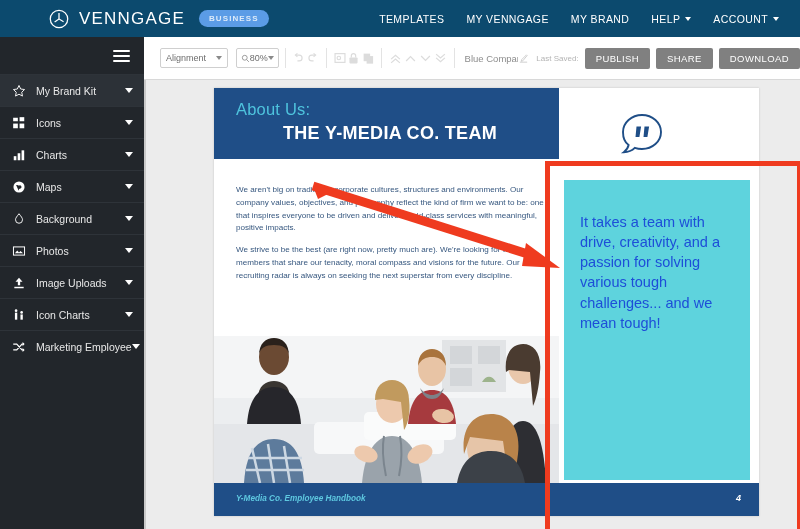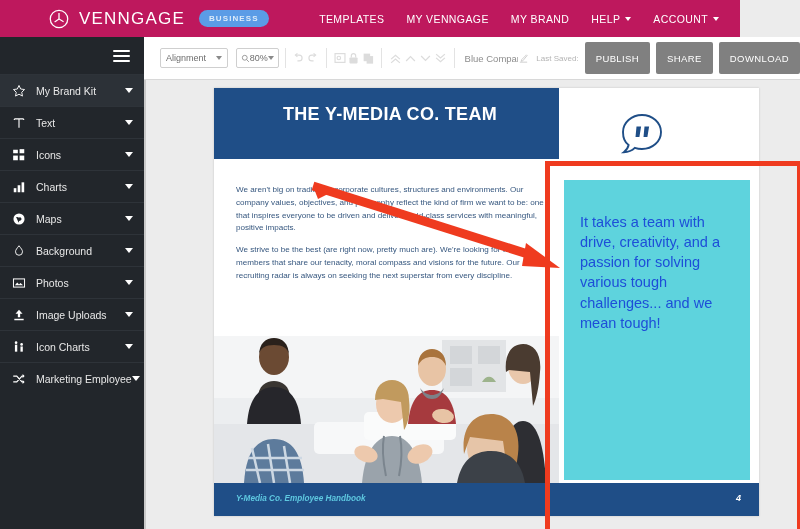--- a/index.html
+++ b/index.html
@@ -6,22 +6,22 @@
   html, body {
     width: 800px; height: 529px;
     overflow: hidden;
     font-family: "Liberation Sans", sans-serif;
     background: #ececec;
   }
 
   
   .topbar {
     position: absolute; top: 0; left: 0;
-    width: 740px; height: 37px;
-    background: #be185d;
+    width: 800px; height: 37px;
+    background: #0c4a6e;
     display: flex; align-items: center;
   }
   .brand { display: flex; align-items: center; margin-left: 48px; }
   .venn-logo { width: 22px; height: 22px; }
   .brand-name {
     color: #fff; font-size: 17px; letter-spacing: 1.2px;
     margin-left: 9px; font-weight: 400;
   }
   .biz-badge {
     margin-left: 14px; background: #5b9ce6; color: #dceaf9;
@@ -100,21 +100,21 @@
     width: 21px; height: 20px; display: flex; align-items: center;
     justify-content: center; color: #dcdcdc;
   }
   .doc-name {
     font-size: 9.5px; color: #8d8d8d; margin-left: 4px;
     max-width: 80px; overflow: hidden; white-space: nowrap;
   }
   .saved-lbl { font-size: 8px; color: #b4b4b4; margin-left: 7px; white-space: nowrap; }
   .tb-actions { margin-left: auto; display: flex; align-items: center; }
   .tb-btn {
-    height: 32px; background: #808080; color: #fff;
+    height: 21px; background: #808080; color: #fff;
     font-size: 9.5px; letter-spacing: .4px;
     display: flex; align-items: center; padding: 0 11px;
     margin-left: 6px; border-radius: 2px; white-space: nowrap;
   }
 
   
   .canvas-area {
     position: absolute; top: 80px; left: 144px;
     width: 656px; height: 449px; background: #ececec;
     border-left: 2px solid #c9c9c9;
@@ -230,30 +230,20 @@
   <div class="side-item active">
     <span class="side-ico">
       <svg width="14" height="14" viewBox="0 0 24 24">
           <path d="M12 2.5l2.9 6.1 6.6.9-4.8 4.6 1.2 6.6-5.9-3.2-5.9 3.2 1.2-6.6-4.8-4.6 6.6-.9z" fill="none" stroke="currentColor" stroke-width="1.6"></path>
         </svg>
     </span>
     <span class="side-label">My Brand Kit</span>
     <i class="side-caret"></i>
   </div>
 
-  <div class="side-item">
-    <span class="side-ico">
-      <svg width="14" height="14" viewBox="0 0 24 24">
-          <path d="M4 5h16M12 5v15" fill="none" stroke="currentColor" stroke-width="1.9"></path>
-          <path d="M4 5v2M20 5v2" stroke="currentColor" stroke-width="1.9"></path>
-        </svg>
-    </span>
-    <span class="side-label">Text</span>
-    <i class="side-caret"></i>
-  </div>
 
   <div class="side-item">
     <span class="side-ico">
       <svg width="14" height="14" viewBox="0 0 24 24" fill="currentColor">
           <rect x="2" y="3" width="8" height="6"></rect>
           <rect x="13" y="2" width="8" height="7"></rect>
           <rect x="2" y="13" width="8" height="8"></rect>
           <rect x="13" y="13" width="8" height="8"></rect>
         </svg>
     </span>
@@ -430,20 +420,21 @@
     <div class="tb-btn">PUBLISH</div>
     <div class="tb-btn">SHARE</div>
     <div class="tb-btn">DOWNLOAD</div>
   </div>
 </div>
 
 <div class="canvas-area">
   <div class="page">
 
     <div class="page-header">
+      <div class="head-sub">About Us:</div>
       <div class="head-title">THE Y-MEDIA CO. TEAM</div>
     </div>
 
     <div class="body-copy">
       <p>We aren't big on traditional corporate cultures, structures and environments. Our company values, objectives, and philosophy reflect the kind of firm we want to be: one that inspires everyone to be driven and deliver world-class services with meaningful, positive impacts.</p>
       <p>We strive to be the best (are right now, pretty much are). We're looking for team members that share our tenacity, moral compass and visions for the future. Our recruiting radar is always on seeking the next superstar from every discipline.</p>
     </div>
 
     <div class="photo">
       <svg width="345" height="147" viewBox="0 0 345 147">

